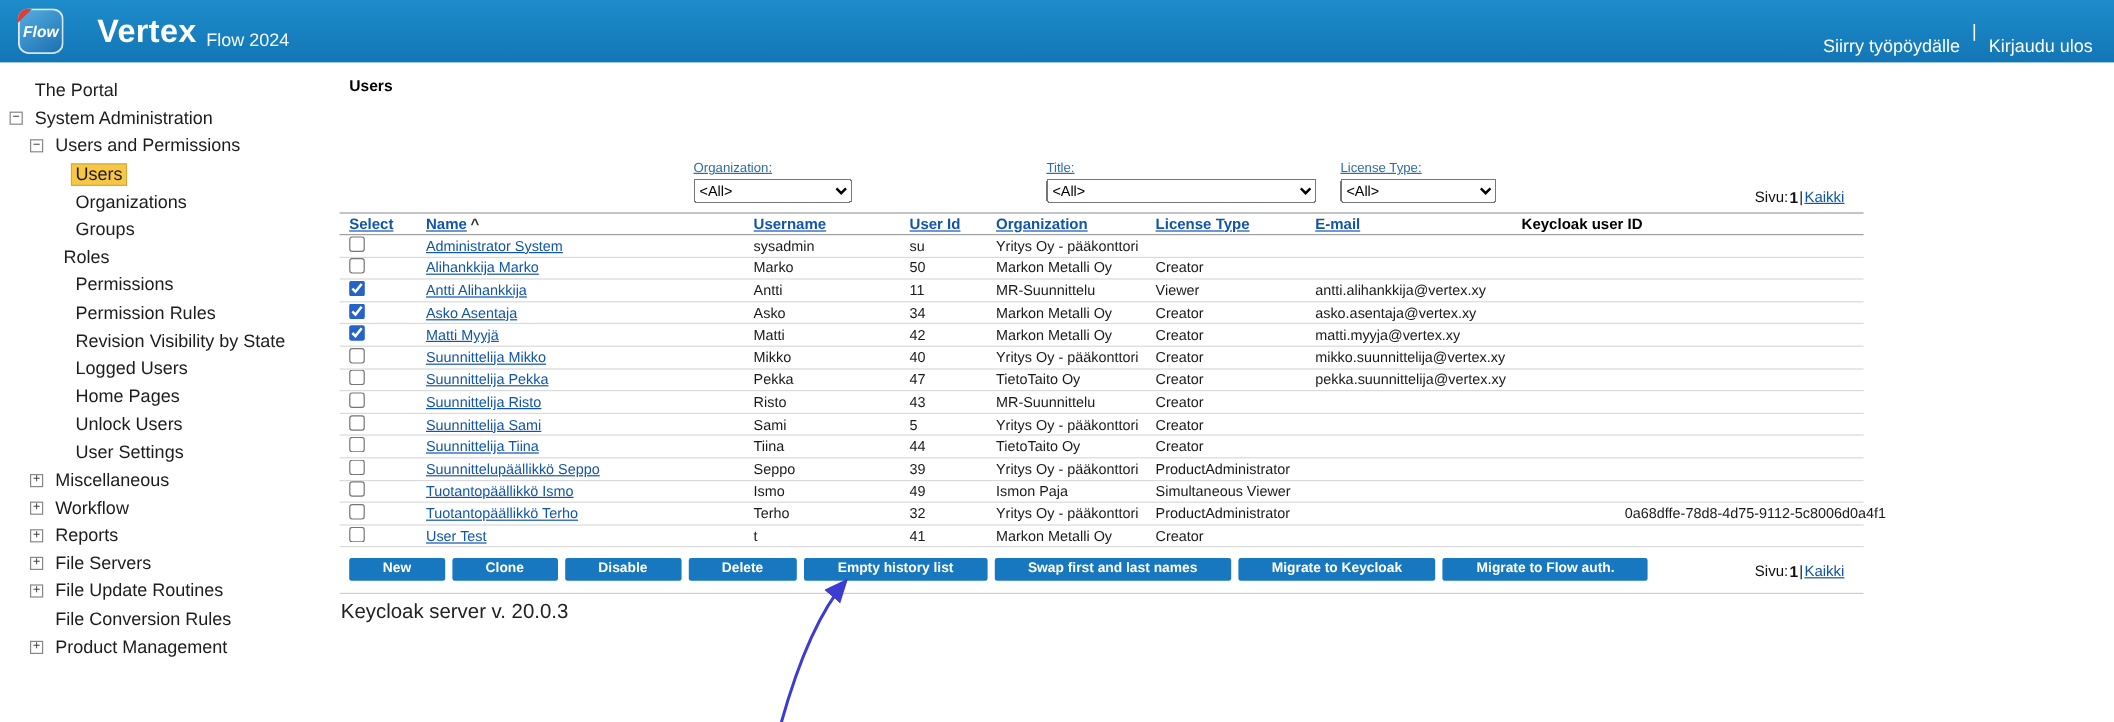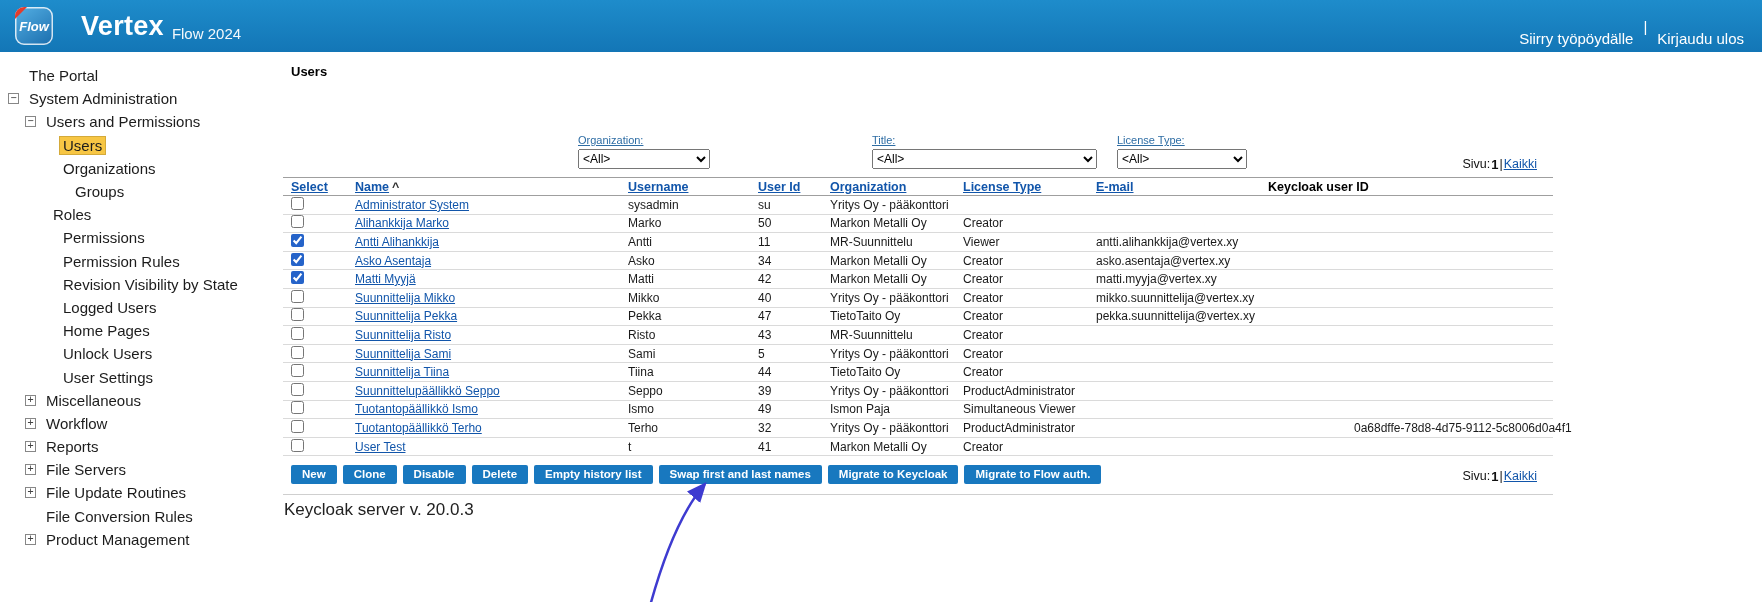--- a/index.html
+++ b/index.html
@@ -79,21 +79,21 @@
   .col-plain { color:#000; }
   .sort-ind { color:#333; margin-left:3px; font-weight:bold; }
   .name-link { color:var(--link-blue,#1155aa); text-decoration:underline; cursor:pointer; }
   .tr input[type=checkbox] { width:13px; height:13px; margin:0;
     accent-color:var(--checkbox-blue,#2563c9); }
 
   
   .actions { position:relative; display:flex; align-items:center; margin-top:7px; height:22px; }
   .action-buttons { display:flex; gap:6px; padding-left:8px; }
   .action-btn { background:var(--accent-blue,#1878bf); color:#fff; border:none; border-radius:2px;
-    font-weight:bold; font-size:11.5px; height:19px; padding:0 11px; cursor:pointer;
+    font-weight:bold; font-size:11.5px; height:19px; padding:0 28px; cursor:pointer;
     font-family:inherit; white-space:nowrap; }
   .actions .pagination { bottom:1px; }
   .footer-note { margin-top:9px; border-top:1px solid #cfcfcf; padding:5px 0 0 1px;
     font-size:17px; color:#222; }
 
   
   .arrow { position:absolute; left:595px; top:470px; overflow:visible; }
   .arrow path { stroke:var(--arrow-blue,#3e3bd0); stroke-width:2.5; fill:none; }
   .arrow marker path { fill:var(--arrow-blue,#3e3bd0); stroke:none; }
 </style>
@@ -130,21 +130,21 @@
       <span class="tree-label">Users and Permissions</span>
     </div>
     <div class="tree-item" style="padding-left: 42px;">
       <span class="expander no-box"></span>
       <span class="tree-label selected">Users</span>
     </div>
     <div class="tree-item" style="padding-left: 42px;">
       <span class="expander no-box"></span>
       <span class="tree-label">Organizations</span>
     </div>
-    <div class="tree-item" style="padding-left: 42px; margin-left: 12px;">
+    <div class="tree-item" style="padding-left: 42px;">
       <span class="expander no-box"></span>
       <span class="tree-label">Groups</span>
     </div>
     <div class="tree-item" style="padding-left: 32px;">
       <span class="expander no-box"></span>
       <span class="tree-label">Roles</span>
     </div>
     <div class="tree-item" style="padding-left: 42px;">
       <span class="expander no-box"></span>
       <span class="tree-label">Permissions</span>

